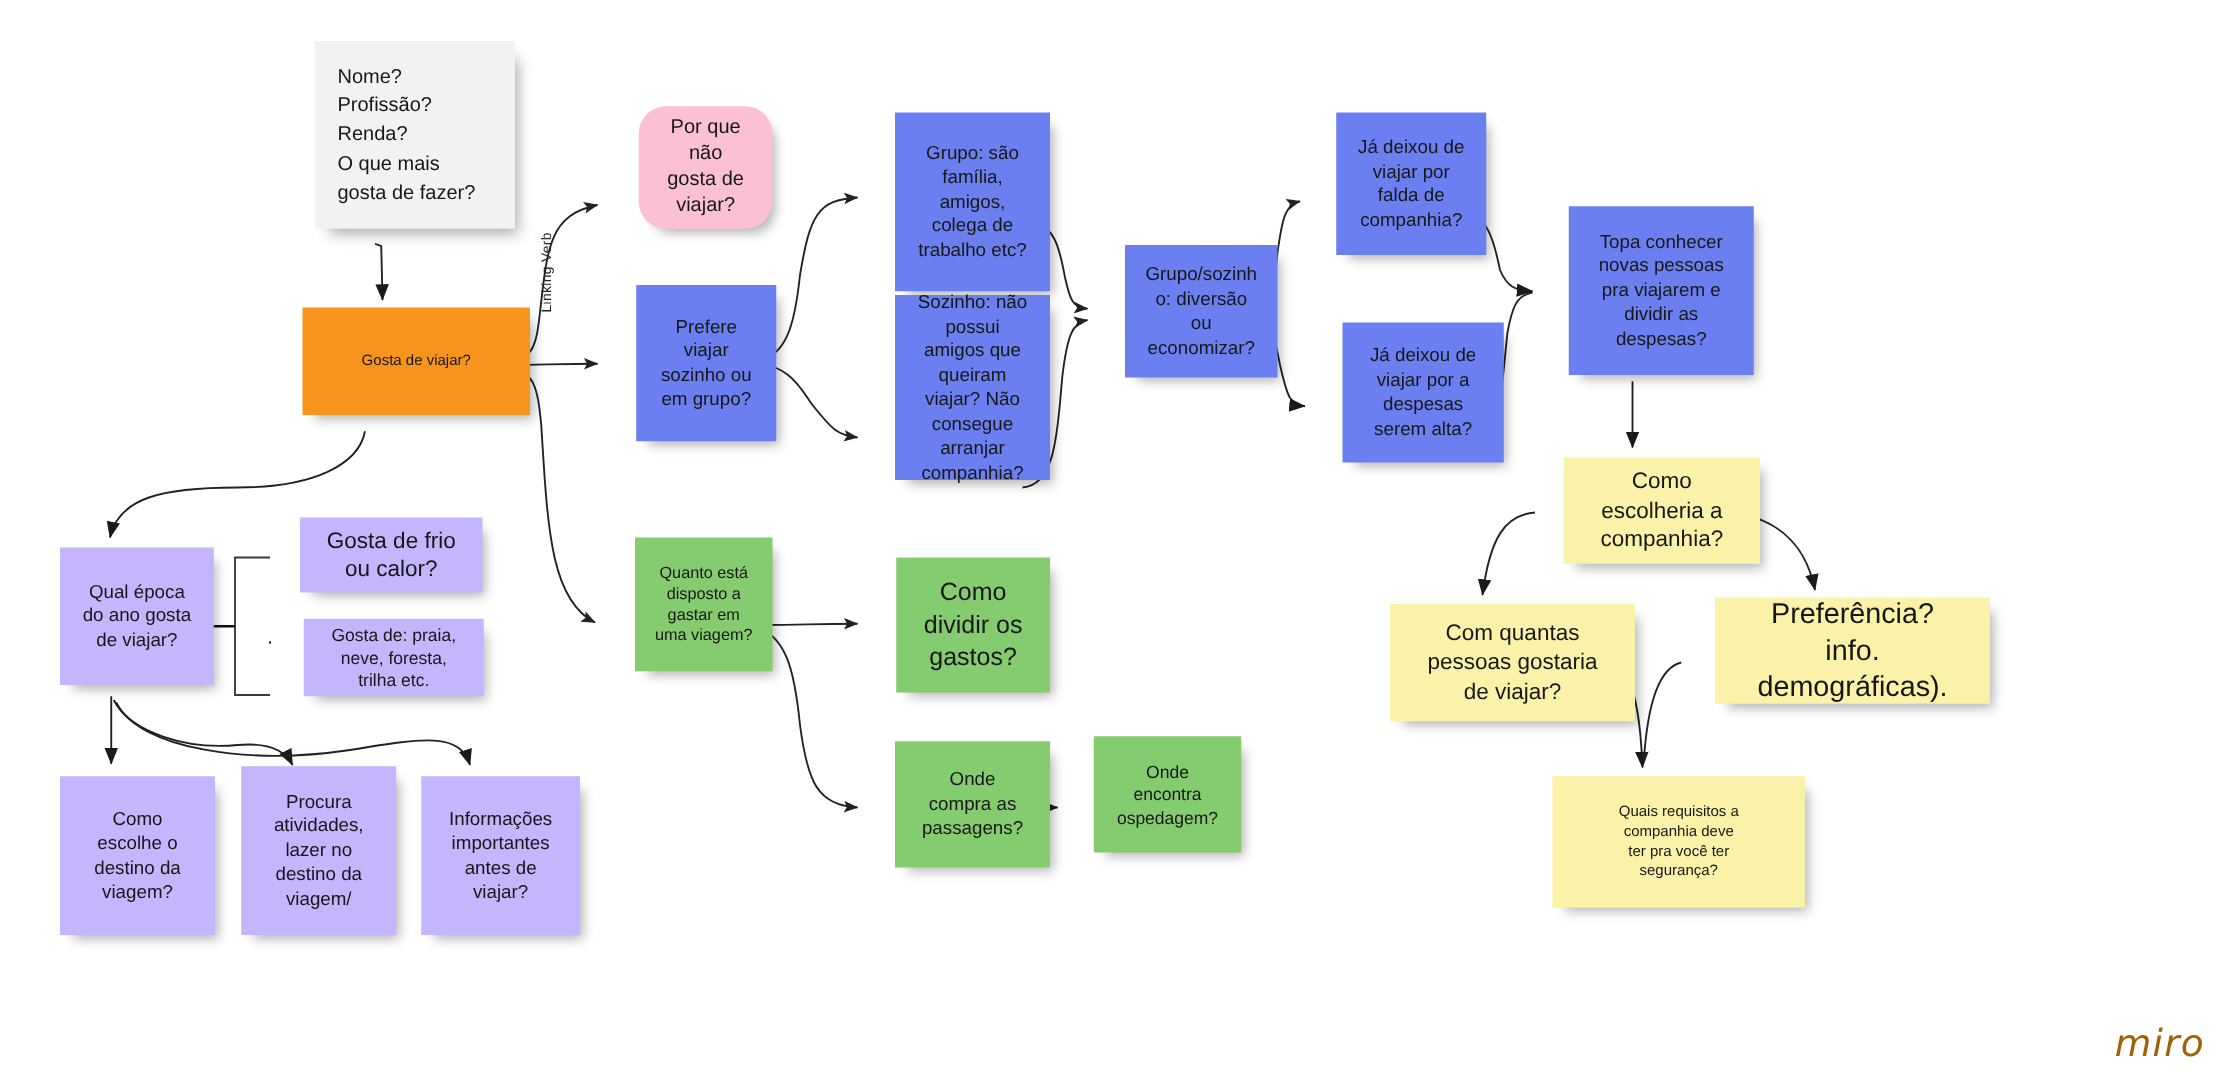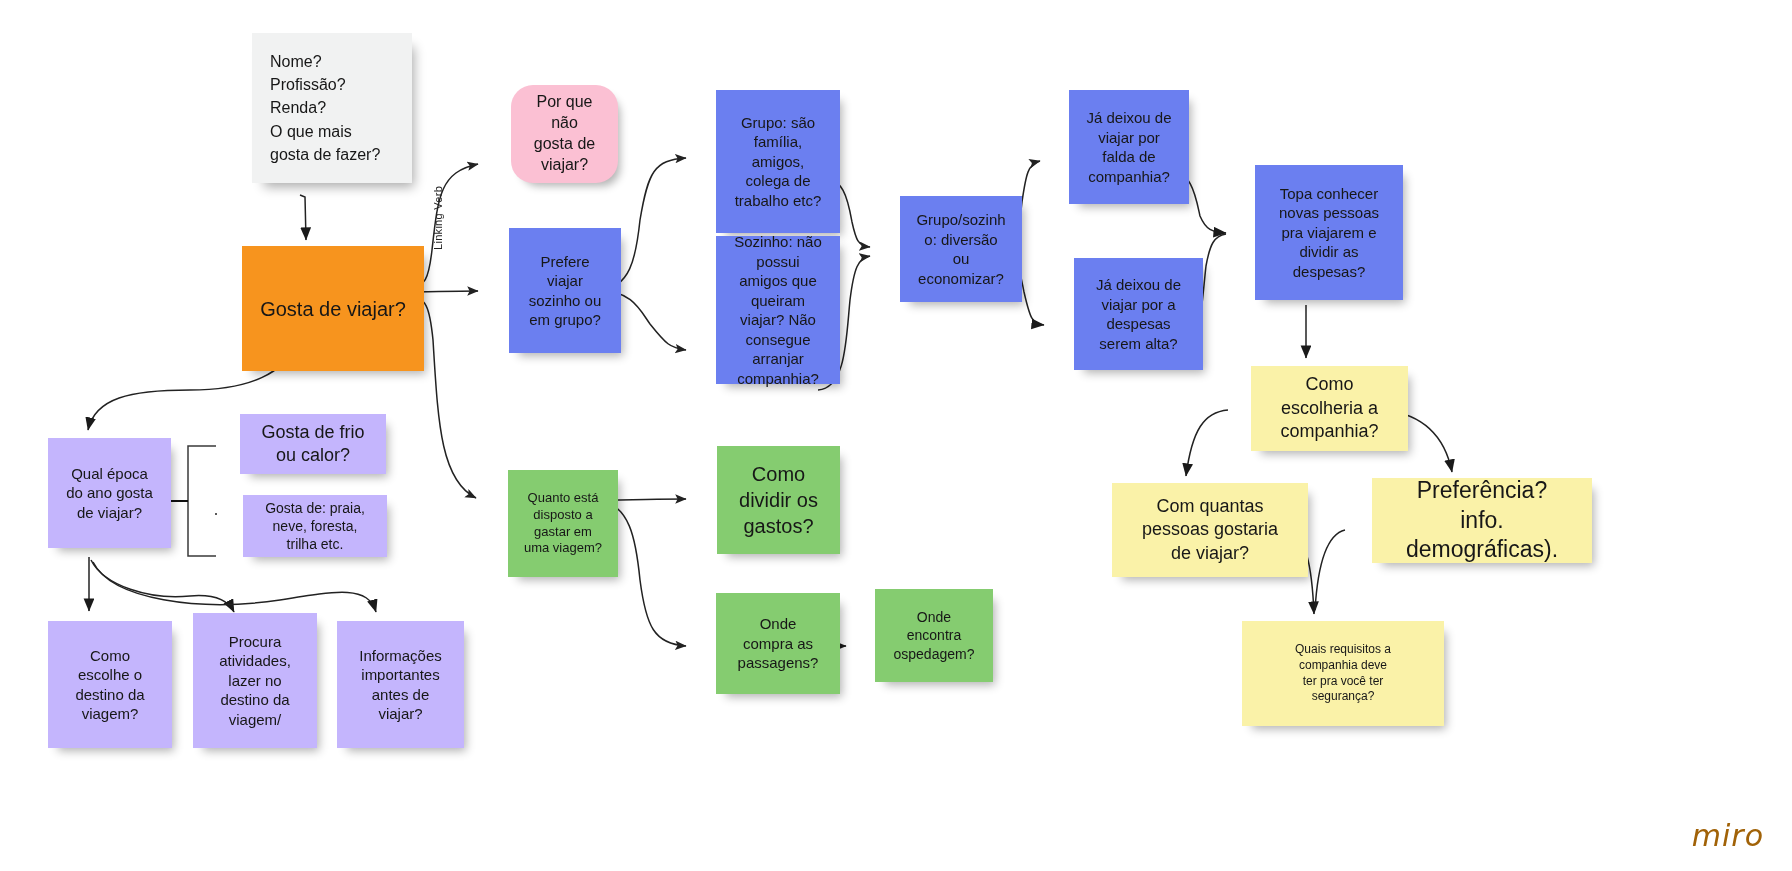--- a/index.html
+++ b/index.html
@@ -137,30 +137,30 @@
   </svg>
 
   <div class="edge-label" style="left:432px; top:250px; transform: rotate(-90deg);">Linking Verb</div>
 
   <div id="notes-layer">
       <div class="note n-grey" style="left: 228px; top: 33px; width: 160px; height: 150px; font-size: 16px; justify-content: flex-start; text-align: left; padding-left: 18px; line-height: 1.45;">Nome?
 Profissão?
 Renda?
 O que mais
 gosta de fazer?</div>
-      <div class="note n-orange" style="left: 218px; top: 246px; width: 182px; height: 125px; font-size: 20px;">Gosta de viajar?</div>
+      <div class="note n-orange" style="left: 218px; top: 246px; width: 182px; height: 86px; font-size: 12px;">Gosta de viajar?</div>
       <div class="note n-pink" style="left: 487px; top: 85px; width: 107px; height: 98px; font-size: 16px;">Por que
 não
 gosta de
 viajar?</div>
       <div class="note n-blue" style="left: 485px; top: 228px; width: 112px; height: 125px; font-size: 15px;">Prefere
 viajar
 sozinho ou
 em grupo?</div>
-      <div class="note n-green" style="left: 484px; top: 470px; width: 110px; height: 107px; font-size: 13px;">Quanto está
+      <div class="note n-green" style="left: 484px; top: 430px; width: 110px; height: 107px; font-size: 13px;">Quanto está
 disposto a
 gastar em
 uma viagem?</div>
       <div class="note n-blue" style="left: 692px; top: 90px; width: 124px; height: 143px; font-size: 15px;">Grupo: são
 família,
 amigos,
 colega de
 trabalho etc?</div>
       <div class="note n-blue" style="left: 692px; top: 236px; width: 124px; height: 148px; font-size: 15px;">Sozinho: não
 possui

